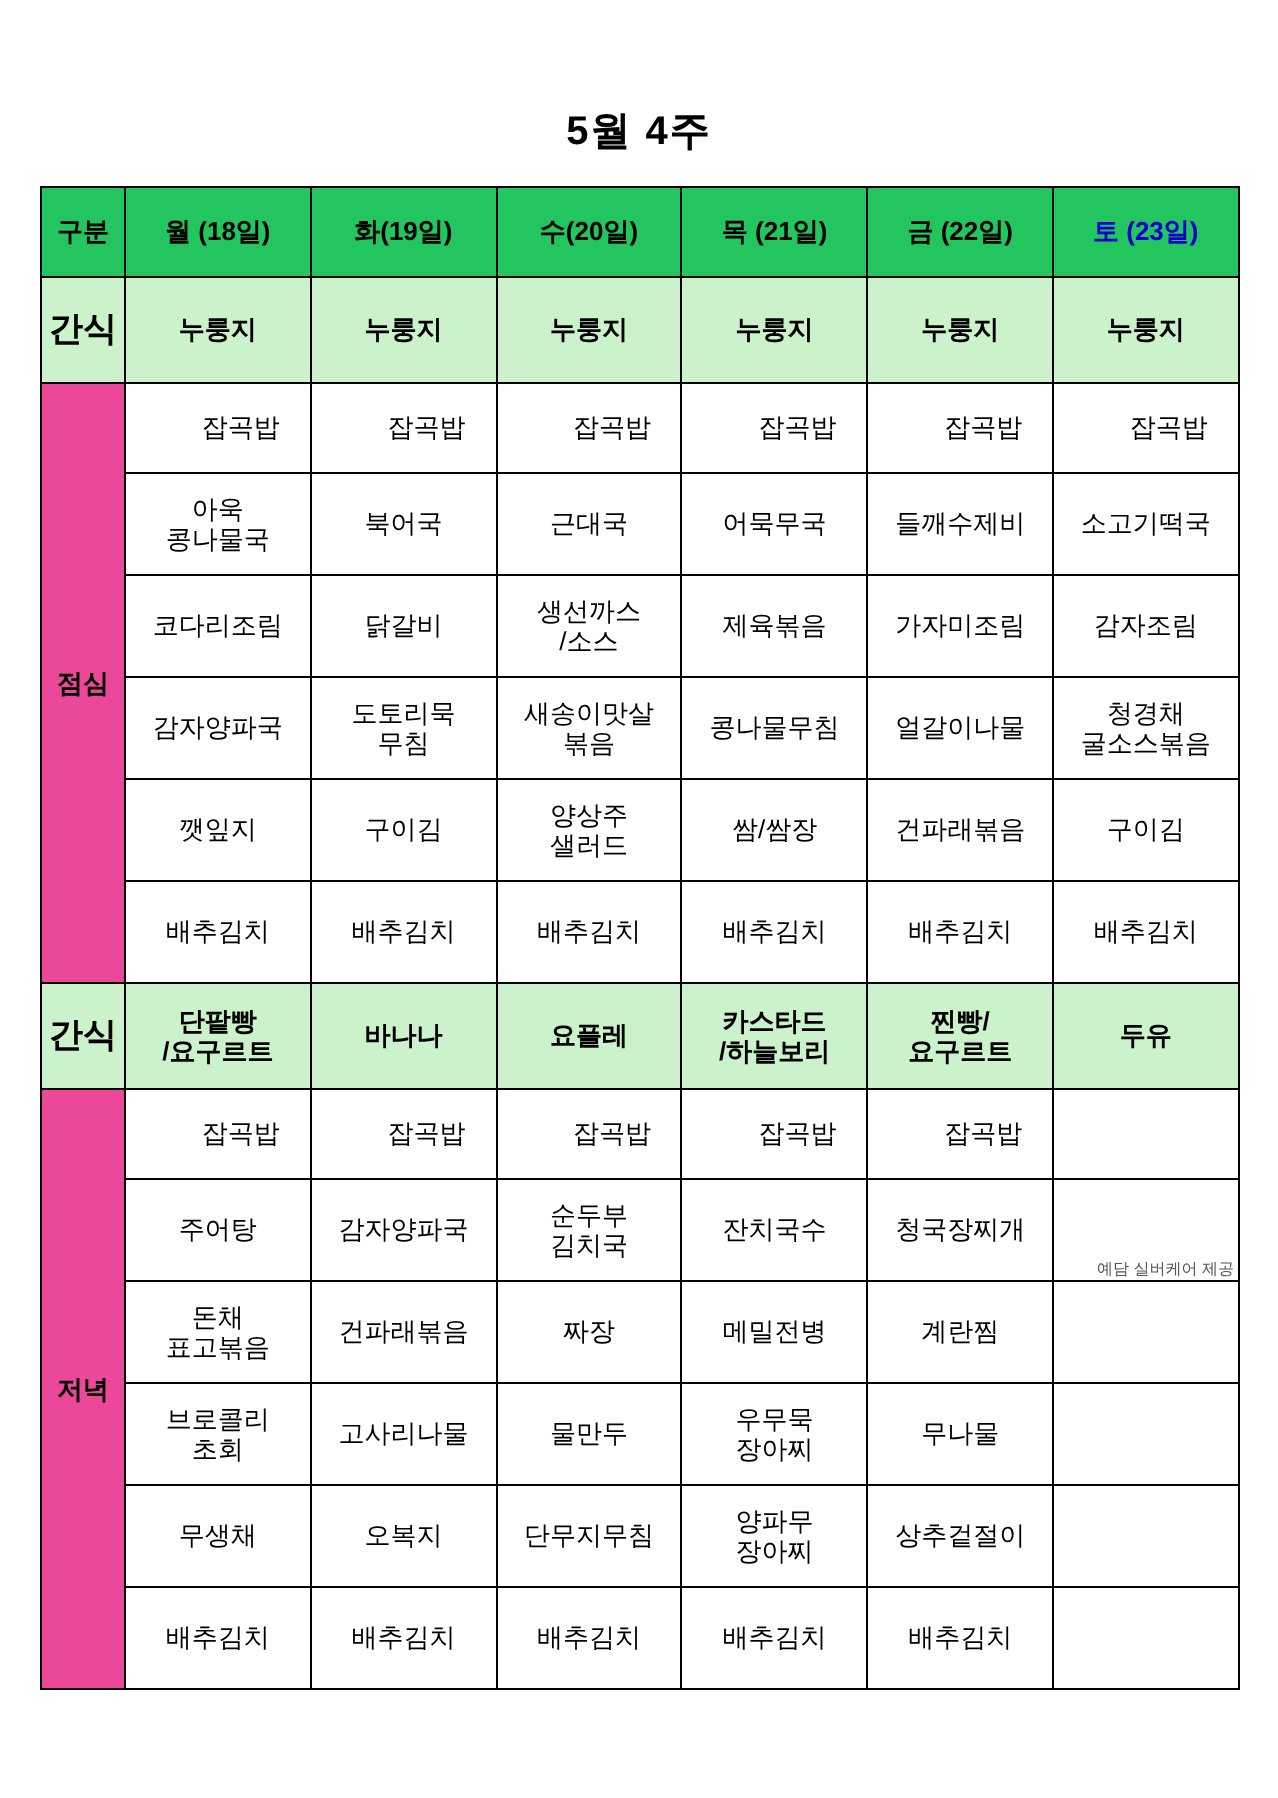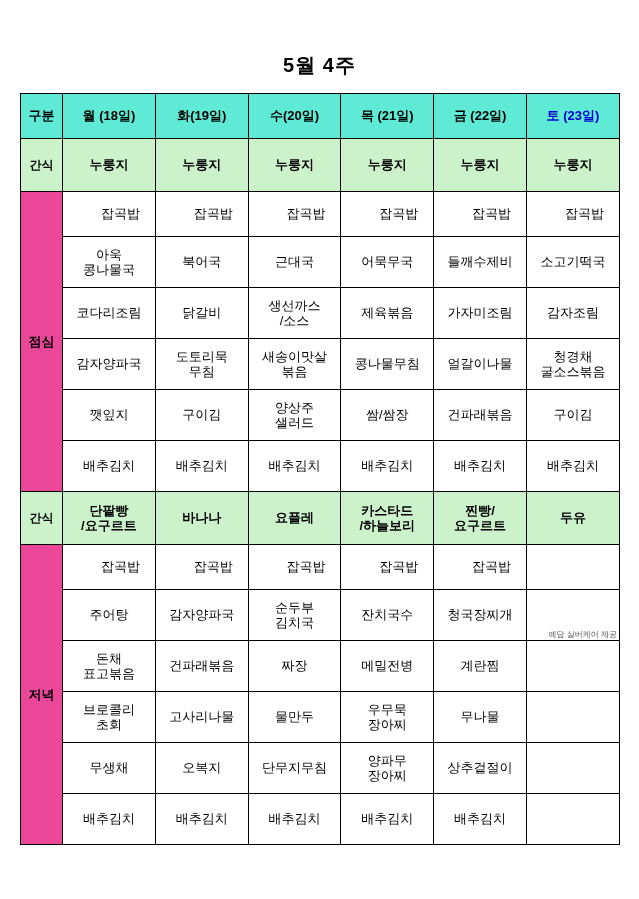--- a/index.html
+++ b/index.html
@@ -43,21 +43,21 @@
     line-height: 1.18;
     padding: 3px 1px;
     word-break: keep-all;
   }
   
   col.c-label { width: 42px; }
   col.c-day { width: 92.8px; }
 
   
   .hdr td {
-    background: #5eead4;
+    background: #22c55e;
     font-weight: bold;
     height: 38px;
     font-size: 14px;
   }
   .hdr td.label {
     font-size: 13px;
   }
   .sat {
     color: #0000cc;
   }
@@ -72,21 +72,21 @@
     height: 46px;
     font-size: 15px;
   }
   .snack2 td {
     background: #ccf2cc;
     font-weight: bold;
     height: 46px;
     font-size: 13px;
   }
   .snack td.label, .snack2 td.label {
-    font-size: 12px;
+    font-size: 17px;
   }
 
   
   td.sidelabel {
     background: #ec4899;
     font-weight: bold;
     font-size: 13px;
     width: 42px;
   }
   .meal td.cell {

